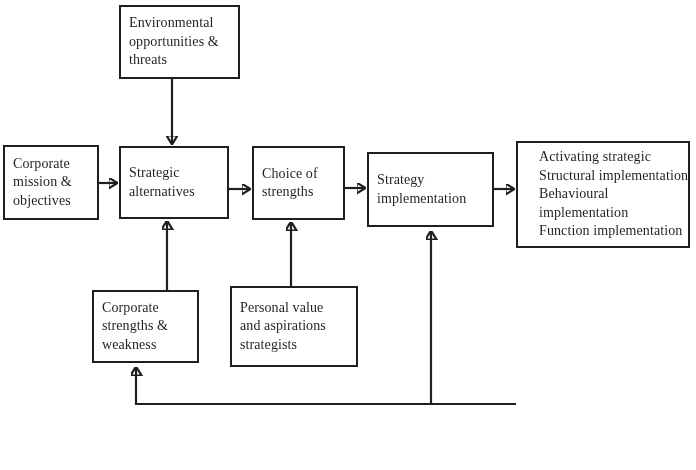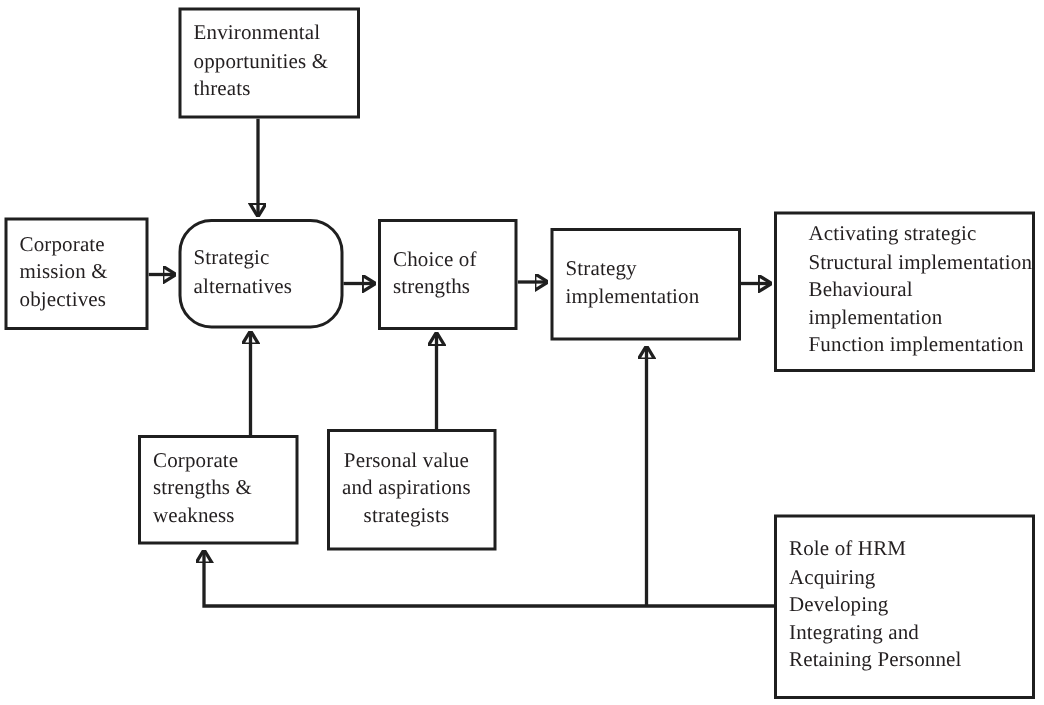--- a/index.html
+++ b/index.html
@@ -86,21 +86,21 @@
 opportunities &amp;
 threats</span>
   </div>
 
   <div class="node" style="left:3px; top:145px; width:96px; height:75px;">
     <span class="label">Corporate
 mission &amp;
 objectives</span>
   </div>
 
-  <div class="node" style="left:119px; top:146px; width:110px; height:73px;border-radius:22px;">
+  <div class="node" style="left:119px; top:146px; width:110px; height:73px;">
     <span class="label">Strategic
 alternatives</span>
   </div>
 
   <div class="node" style="left:252px; top:146px; width:93px; height:74px;">
     <span class="label">Choice of
 strengths</span>
   </div>
 
   <div class="node" style="left:367px; top:152px; width:127px; height:75px;">
@@ -115,27 +115,20 @@
 implementation
 Function implementation</span>
   </div>
 
   <div class="node" style="left:92px; top:290px; width:107px; height:73px;">
     <span class="label">Corporate
 strengths &amp;
 weakness</span>
   </div>
 
-  <div class="node" style="left:218px; top:286px; width:113px; height:81px;text-align:center;">
+  <div class="node" style="left:230px; top:286px; width:128px; height:81px;">
     <span class="label">Personal value
 and aspirations
 strategists</span>
   </div>
 
-  <div class="node" style="left:516px; top:343px; width:174px; height:123px;">
-    <span class="label">Role of HRM
-Acquiring
-Developing
-Integrating and
-Retaining Personnel</span>
-  </div>
 
 </div>
 
 </body></html>

